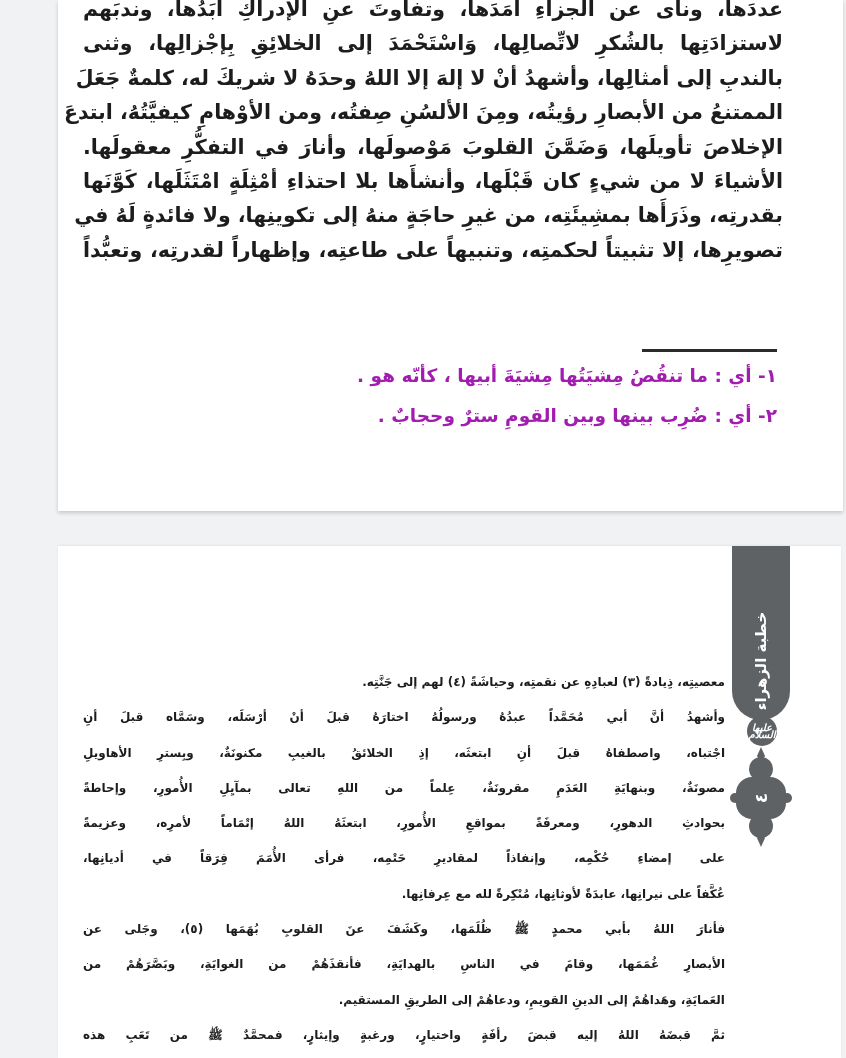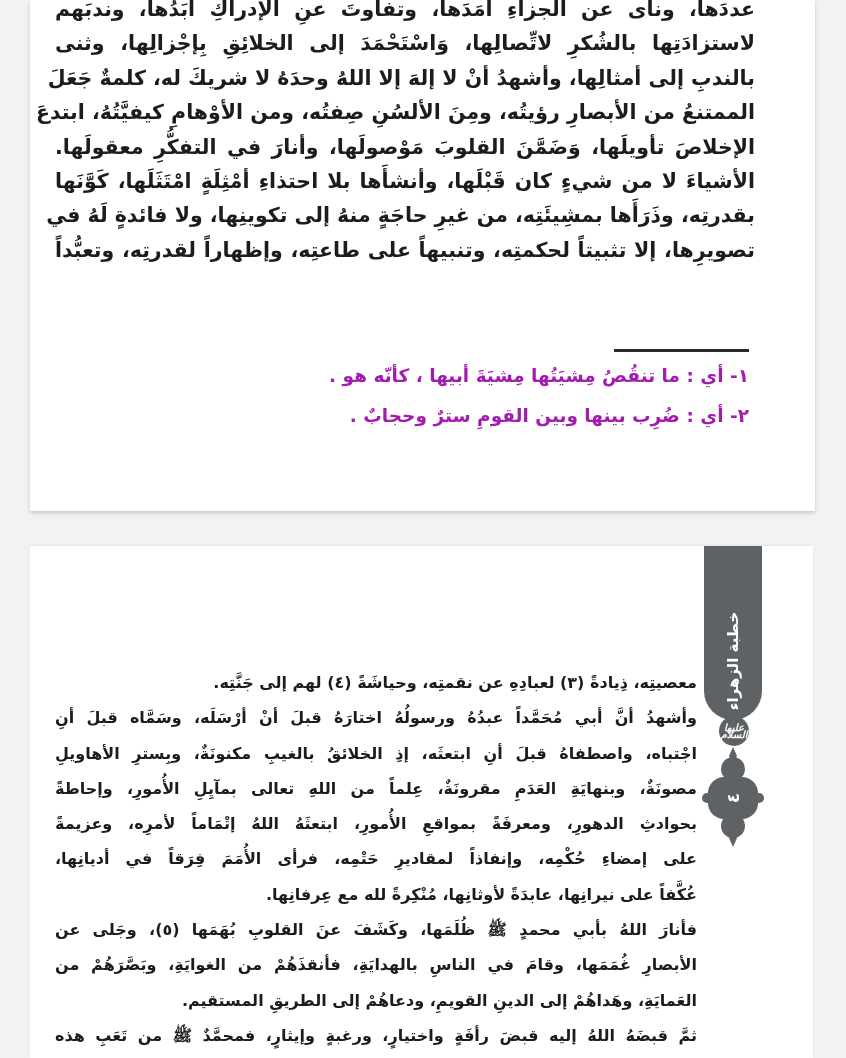--- a/index.html
+++ b/index.html
@@ -6,20 +6,21 @@
   body{
     width:846px;height:1058px;
     background:#f0f2f4;
     position:relative;
     overflow:hidden;
     font-family:"DejaVu Sans", sans-serif;
   }
   .page{
     position:absolute;
     background:#ffffff;
+    margin-left:28px;
   }
   .page-top{
     left:30px;top:0;width:785px;height:511px;
     box-shadow:0 2px 4px rgba(0,0,0,0.18);
   }
   .page-bottom{
     left:30px;top:546px;width:783px;height:512px;
     box-shadow:0 -1px 2px rgba(0,0,0,0.06);
   }
   .body-text{
@@ -27,21 +28,21 @@
     direction:rtl;
     color:#1c1c1c;
     font-weight:bold;
   }
   .top-text{
     top:-8px;right:60px;left:25px;
     font-size:20.5px;line-height:34.4px;
   }
   .bottom-text{
     top:119px;right:116px;left:25px;
-    font-size:16px;line-height:35.3px;
+    font-size:12px;line-height:35.3px;
   }
   .bt-line{
     white-space:nowrap;
     text-align:justify;
     text-align-last:justify;
     overflow:visible;
   }
   .bt-line.end{
     text-align-last:right;
   }

